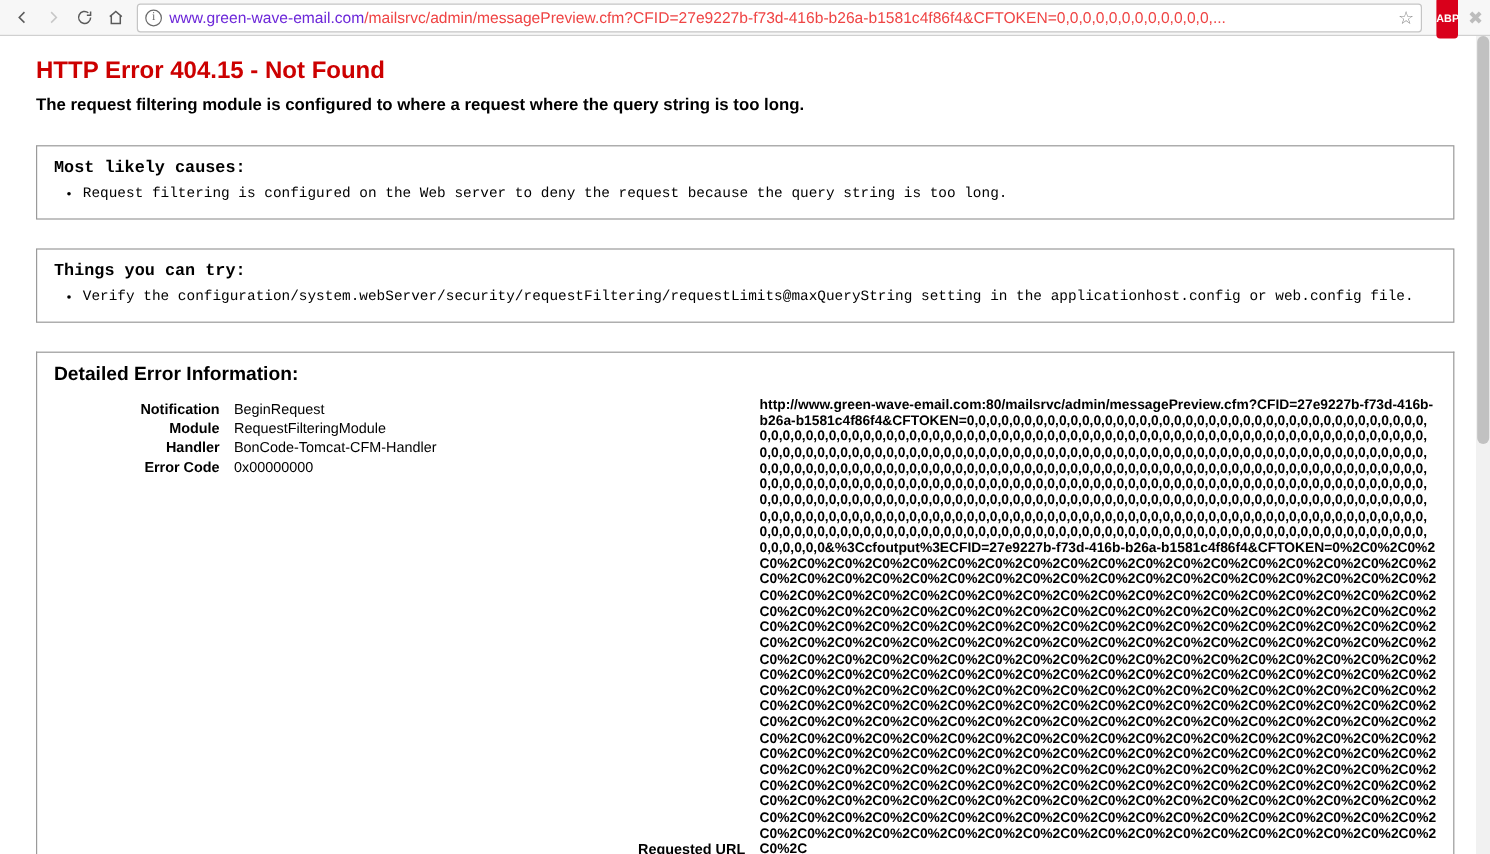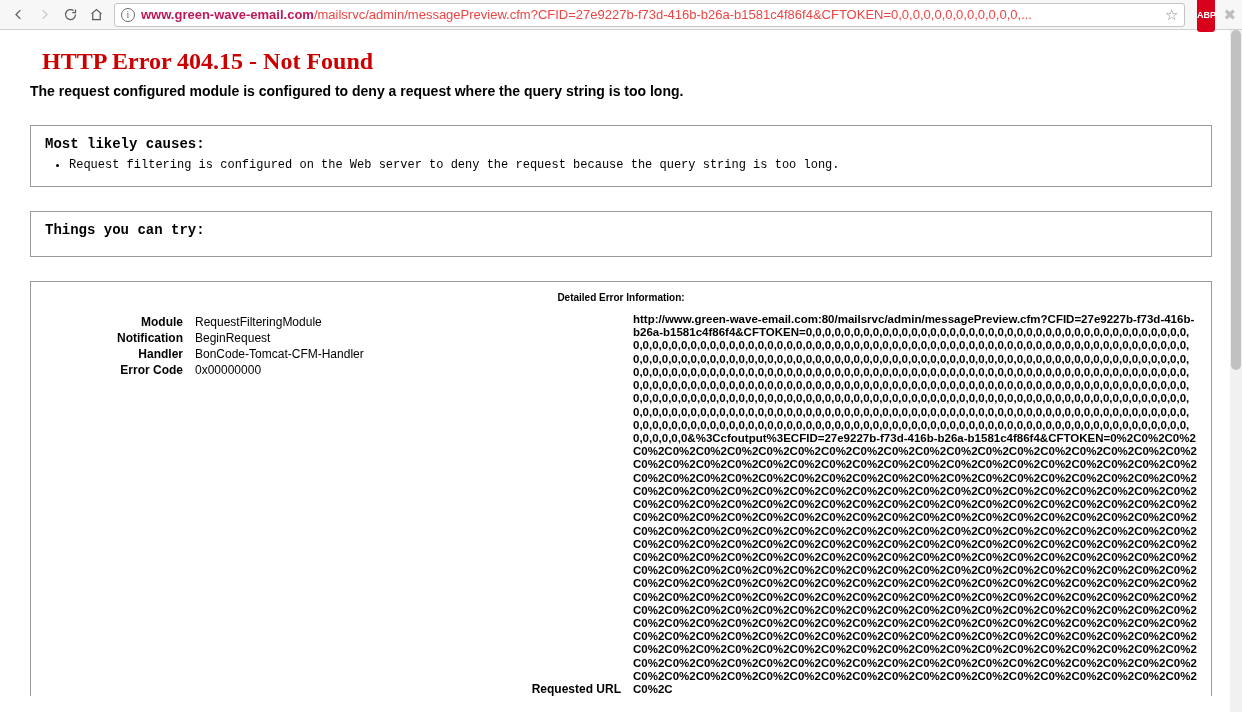--- a/index.html
+++ b/index.html
@@ -3,43 +3,43 @@
 <meta charset="utf-8">
 <style>
   * { box-sizing: border-box; }
   html,body { margin:0; padding:0; height:712px; width:1242px; overflow:hidden; background:#fff; font-family:"Segoe UI",Tahoma,Arial,sans-serif; font-size:13px; color:#000; }
   
   .chrome-bar { height:30px; width:100%; background:#f7f7f7; border-bottom:1px solid #d0d0d0; display:flex; align-items:center; padding:0 6px; gap:2px; }
   .nav-btn { width:24px; height:24px; display:flex; align-items:center; justify-content:center; color:#5a5a5a; cursor:pointer; border-radius:3px; }
   .nav-btn.disabled { color:#bdbdbd; cursor:default; }
   .omnibox { flex:1; height:24px; border:1px solid #c5c5c5; border-radius:3px; background:#fff; display:flex; align-items:center; padding:0 6px; margin:0 4px; font-size:13px; }
   .info-circ { width:14px; height:14px; border:1px solid #6a6a6a; border-radius:50%; display:flex; align-items:center; justify-content:center; font-size:10px; line-height:1; color:#6a6a6a; margin-right:6px; font-family:Georgia,serif; }
-  .url-host { color:#be185d;font-weight:bold; }
+  .url-host { color:#6d28d9; }
   .url-path { color:#ef4444; }
   .omni-spacer { flex:1; }
   .star { color:#8a8a8a; font-size:15px; margin-left:6px; }
   .ext-abp { width:18px; height:34px; border-radius:3px; background:#d9001b; color:#fff; font-size:9px; font-weight:bold; display:flex; align-items:center; justify-content:center; margin-left:6px; }
   .ext-gray { color:#bdbdbd; font-size:15px; margin-left:6px; }
   
   .chrome-bar svg { width:15px; height:15px; stroke:#5a5a5a; stroke-width:2; fill:none; }
   .nav-btn.disabled svg { stroke:#c7c7c7; }
   
   .viewport { height:682px; width:100%; overflow:hidden; position:relative; }
   .scroll-indicator { position:absolute; right:0; top:0; bottom:0; width:12px; background:#f1f1f1; }
   .scroll-thumb { position:absolute; right:1px; top:0; width:10px; height:340px; background:#c1c1c1; border-radius:5px; }
   .page { padding:18px 30px 0 30px; font-family:Verdana,Arial,sans-serif; font-size:13px; }
-  h1.err { color:#cc0000; font-size:24px; font-weight:bold; margin:0 0 8px 12px; font-family:Liberation Serif, serif; }
+  h1.err { color:#cc0000; font-size:20px; font-weight:bold; margin:0 0 8px 0; font-family:Liberation Sans, sans-serif; }
   h2.sub { font-size:14px; font-weight:bold; margin:0 0 26px 0; }
   .panel { border:1px solid #9a9a9a; padding:10px 14px 12px 14px; margin:0 0 24px 0;font-family:Liberation Mono, monospace; }
   .panel h3 { font-size:14px; font-weight:bold; margin:0 0 6px 0; }
   .panel ul { margin:0 0 0 24px; padding:0; }
   .panel ul li { font-size:12px; margin:2px 0; list-style:disc; }
   
   .det-wrap { border:1px solid #9a9a9a; border-bottom:none; padding:10px 14px 0 14px; }
-  .det-wrap h3 { font-size:10px; font-weight:bold; margin:0 0 10px 0;text-align:center; }
+  .det-wrap h3 { font-size:16px; font-weight:bold; margin:0 0 10px 0; }
   .det-cols { display:flex; align-items:flex-start; gap:0; }
   .det-left { width:460px; }
   .det-left .row { display:flex; font-size:12px; margin:2px 0; }
   .det-left .lbl { width:150px; text-align:right; font-weight:bold; padding-right:12px; }
   .det-left .val { flex:1; }
   .det-right { flex:1; display:flex; font-size:12px;align-items:flex-end; }
   .det-right .lbl { width:128px; text-align:right; font-weight:bold; padding-right:12px; white-space:nowrap; }
   .det-right .val { flex:1; word-break:break-all; font-size:11.5px; line-height:1.15;font-weight:bold; }
 </style>
 </head>
@@ -79,44 +79,47 @@
   <div class="ext-gray">✖</div>
 </div>
 
 <div class="viewport">
   <div class="scroll-indicator">
     <div class="scroll-thumb"></div>
   </div>
 
   <div class="page">
     <h1 class="err">HTTP Error 404.15 - Not Found</h1>
-    <h2 class="sub">The request configured module is configured to deny a request where the query string is too long.</h2>
+    <h2 class="sub">The request filtering module is configured to where a request where the query string is too long.</h2>
 
     <div class="panel">
       <h3>Most likely causes:</h3>
       <ul>
         <li>Request filtering is configured on the Web server to deny the request because the query string is too long.</li>
       </ul>
     </div>
 
     <div class="panel">
       <h3>Things you can try:</h3>
+      <ul>
+        <li>Verify the configuration/system.webServer/security/requestFiltering/requestLimits@maxQueryString setting in the applicationhost.config or web.config file.</li>
+      </ul>
     </div>
 
     <div class="det-wrap">
       <h3>Detailed Error Information:</h3>
       <div class="det-cols">
         <div class="det-left">
           <div class="row">
+            <div class="lbl">Notification</div>
+            <div class="val">BeginRequest</div>
+          </div>
+          <div class="row">
             <div class="lbl">Module</div>
             <div class="val">RequestFilteringModule</div>
-          </div>
-          <div class="row">
-            <div class="lbl">Notification</div>
-            <div class="val">BeginRequest</div>
           </div>
           <div class="row">
             <div class="lbl">Handler</div>
             <div class="val">BonCode-Tomcat-CFM-Handler</div>
           </div>
           <div class="row">
             <div class="lbl">Error Code</div>
             <div class="val">0x00000000</div>
           </div>
         </div>

